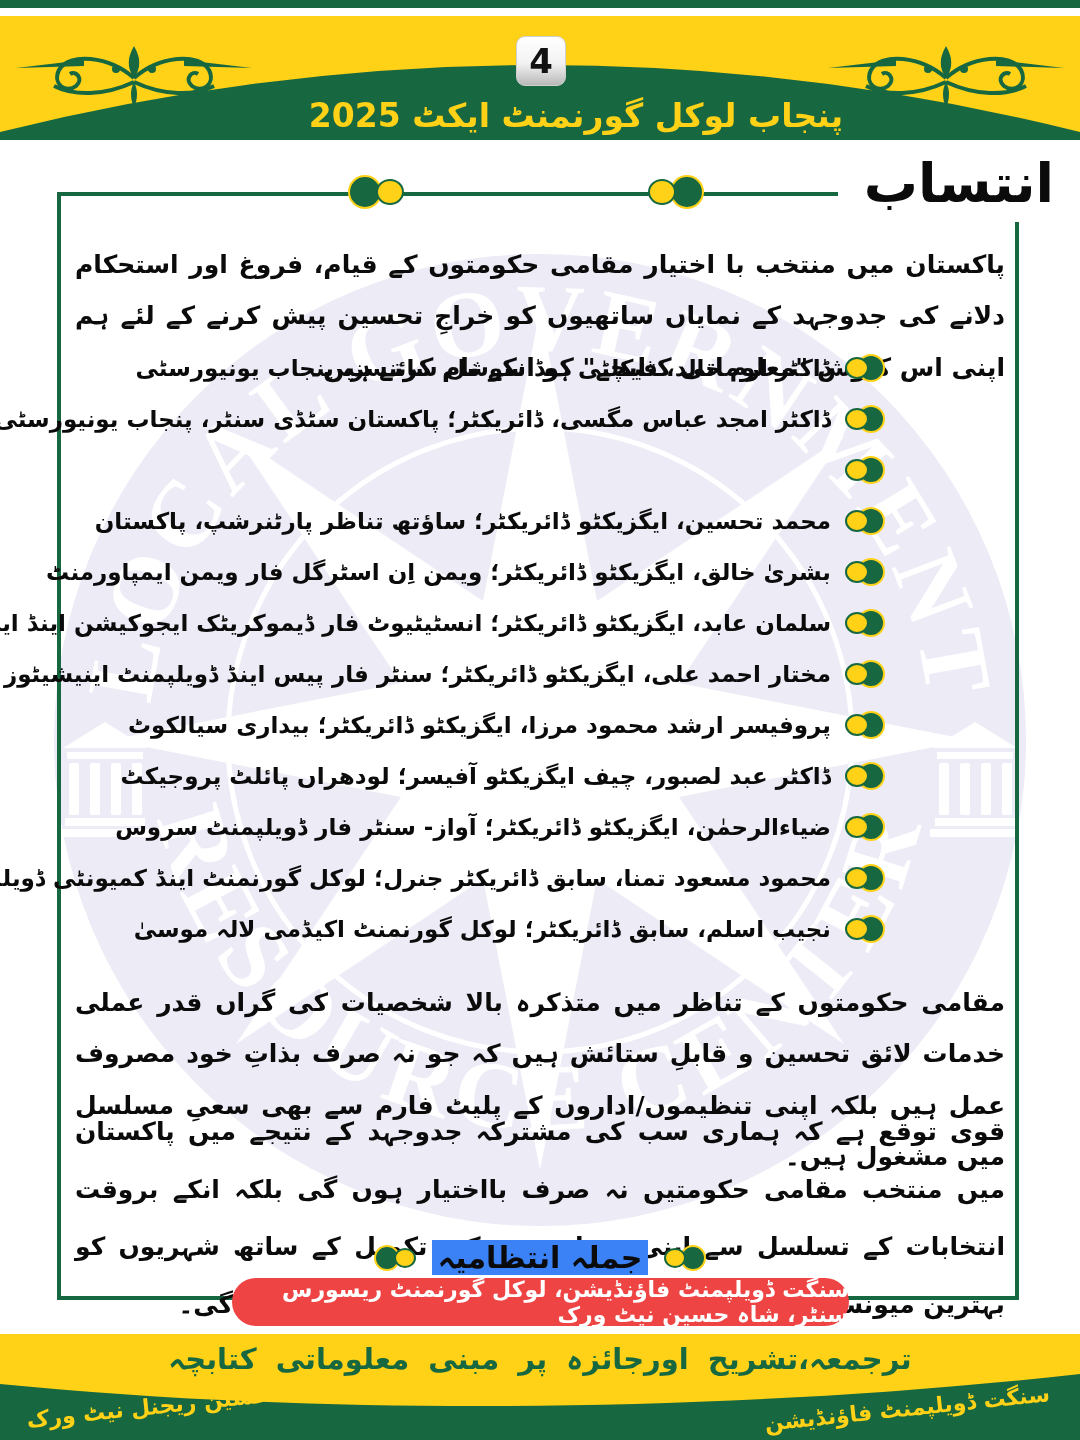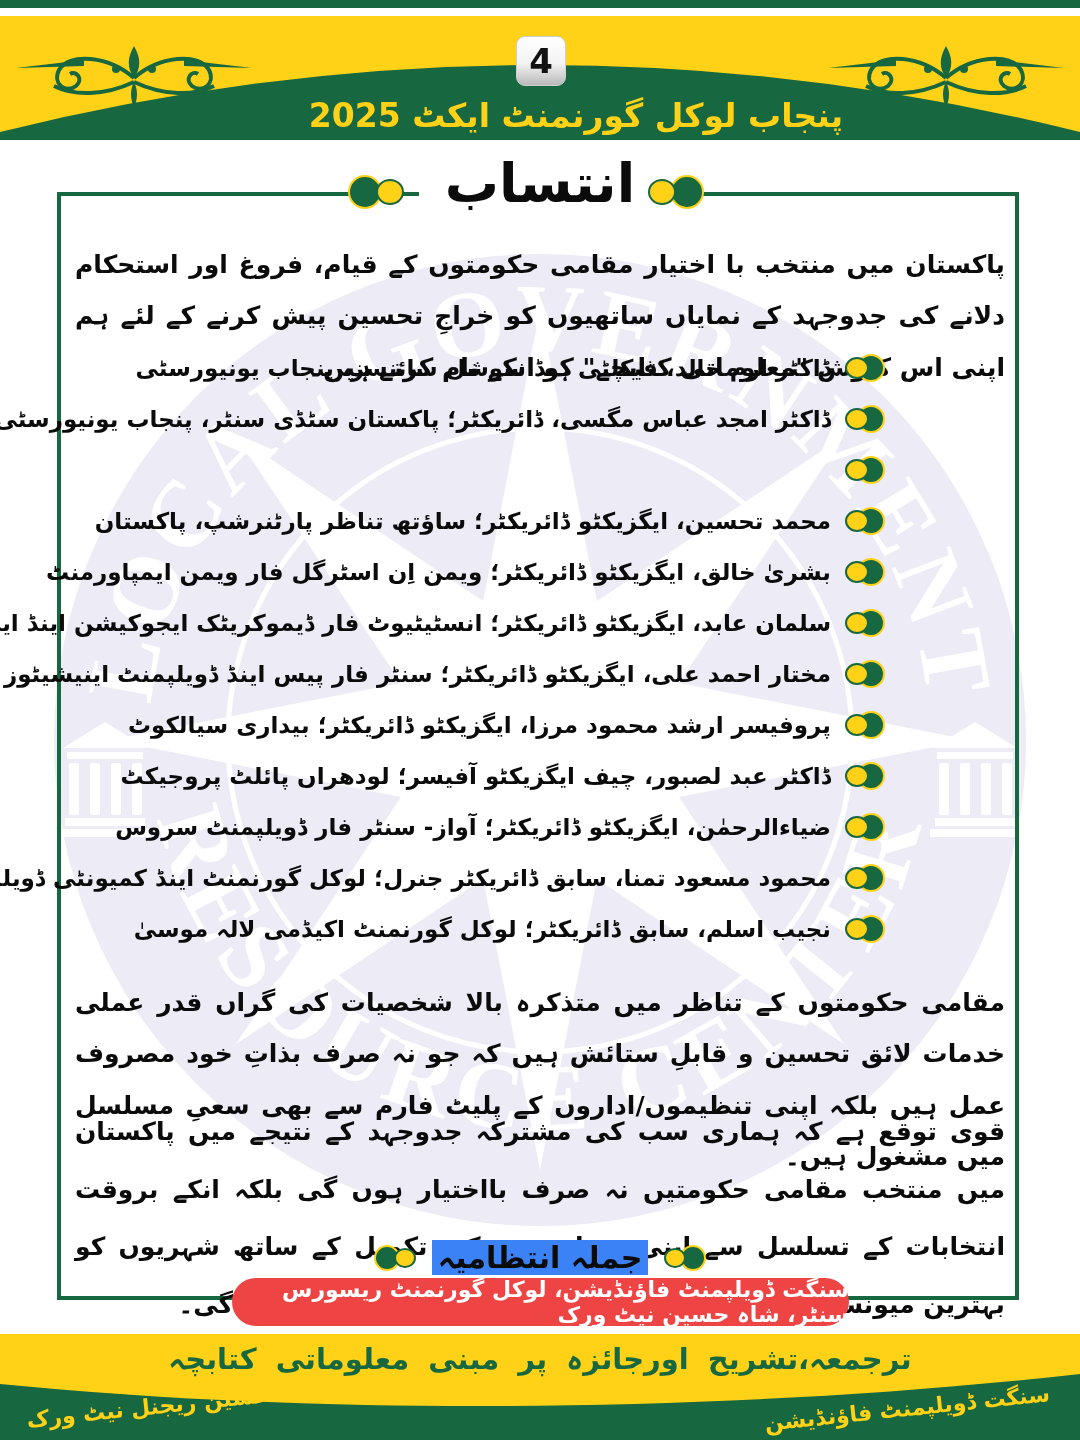--- a/index.html
+++ b/index.html
@@ -15,21 +15,21 @@
   .header-title{position:absolute;left:0;top:80px;width:1080px;text-align:center;color:#FFD117;
       font-size:33px;font-weight:bold;direction:rtl;z-index:2;padding-left:36px;}
   .flourish{position:absolute;top:22px;width:240px;height:80px;z-index:2;}
   .flourish.left{left:14px;}
   .flourish.right{right:14px;transform:scaleX(-1);}
   
   .watermark{position:absolute;left:0;top:0;width:1080px;height:1440px;z-index:0;pointer-events:none;}
   
   .content-box{position:absolute;left:57px;top:192px;width:962px;height:1108px;
       border:4px solid #176740;box-sizing:border-box;z-index:1;}
-  .ded-title{position:absolute;left:0;top:146px;width:1080px;text-align:center;z-index:3;}
+  .ded-title{position:absolute;left:0;top:146px;width:1080px;text-align:right;z-index:3;}
   .ded-title span{display:inline-block;background:#fff;padding:0 26px;font-size:54px;line-height:76px;
       font-weight:bold;color:#0b0b0b;direction:rtl;}
   .pair{position:relative;display:inline-block;}
   .pair i{position:absolute;border-radius:50%;box-sizing:border-box;display:block;}
   .t-pair{width:56px;height:36px;}
   .t-pair .g{right:0;top:1px;width:34px;height:34px;background:#176740;border:2px solid #FFD117;}
   .t-pair .y{left:0;top:5px;width:28px;height:26px;background:#FFD117;border:2px solid #176740;z-index:1;}
   .abs-pair{position:absolute;z-index:3;}
   .para{position:absolute;left:75px;width:930px;direction:rtl;text-align:justify;color:#0b0b0b;
       font-size:25px;font-weight:bold;line-height:2.05;z-index:2;}

